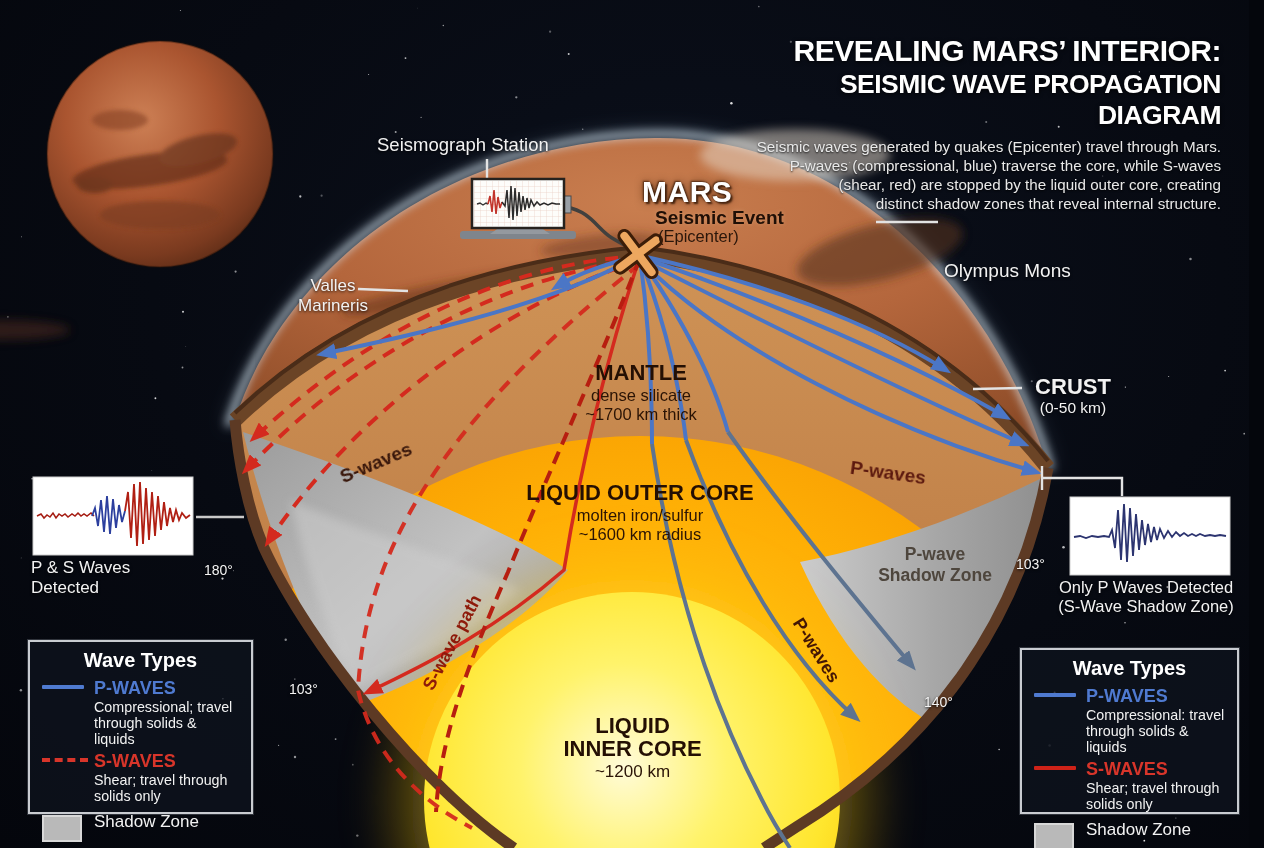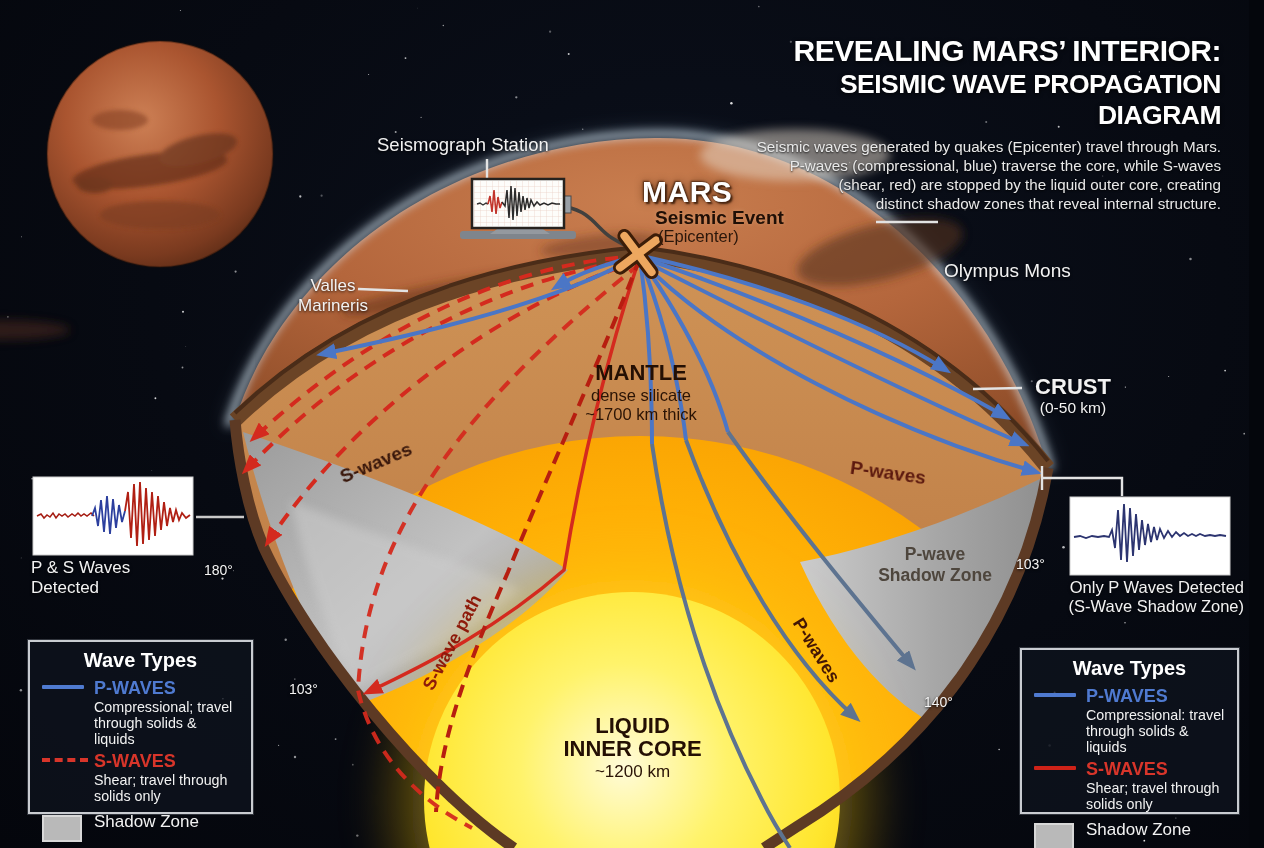--- a/index.html
+++ b/index.html
@@ -33,21 +33,21 @@
   .innercore-label{left:540px;top:714px;width:185px;}
   .innercore-label .layer-name{line-height:1.05;}
   .angle{font-size:14px;color:#f4f4f4;text-shadow:0 1px 3px #000;}
   .swave-label{left:338px;top:452px;font-size:19px;font-weight:bold;color:#38160a;transform:rotate(-23deg);}
   .pwave-up-label{left:850px;top:462px;font-size:19px;font-weight:bold;color:#5c190e;transform:rotate(8deg);}
   .pwave-low-label{left:780px;top:640px;font-size:18px;font-weight:bold;color:#431605;transform:rotate(58deg);}
   .swavepath-label{left:400px;top:632px;font-size:18px;font-weight:bold;color:#8e1a0a;transform:rotate(-62deg);}
   .pshadow-label{left:855px;top:544px;width:160px;text-align:center;font-size:17.5px;font-weight:bold;color:#4e463d;line-height:1.18;}
   .det-caption{font-size:17px;}
   .det-left-cap{left:31px;top:558px;width:170px;}
-  .det-right-cap{left:1048px;top:578px;width:196px;text-align:right;font-size:16.5px;line-height:1.18;}
+  .det-right-cap{left:1048px;top:578px;width:196px;text-align:center;font-size:16.5px;line-height:1.18;}
 
   .legend{background:rgba(14,19,30,.78);border:2px solid #c9ccd1;box-shadow:0 0 0 1px #30343c;padding:7px 12px 9px 12px;box-sizing:border-box;}
   .legend-left{left:28px;top:640px;width:225px;height:174px;}
   .legend-right{left:1020px;top:648px;width:219px;height:166px;}
   .legend-title{text-align:center;font-size:20px;font-weight:bold;color:#fff;margin-bottom:6px;}
   .legend-row{display:flex;align-items:flex-start;margin-bottom:4px;}
   .legend-sw{width:52px;flex:0 0 52px;padding-top:7px;}
   .sw-line-p{width:42px;height:4px;background:#4f7ad0;border-radius:1px;}
   .sw-line-s-dash{width:46px;border-top:4px dashed #d8352a;}
   .sw-line-s-solid{width:42px;height:4px;background:#cf2218;border-radius:1px;}
@@ -419,20 +419,25 @@
   <div class="crust-name white">CRUST</div>
   <div class="crust-detail white">(0-50 km)</div>
 </div>
 
 <div class="mantle-label ctr">
   <div class="layer-name">MANTLE</div>
   <div class="layer-detail">dense silicate</div>
   <div class="layer-detail">~1700 km thick</div>
 </div>
 
+<div class="outercore-label ctr">
+  <div class="layer-name">LIQUID OUTER CORE</div>
+  <div class="layer-detail">molten iron/sulfur</div>
+  <div class="layer-detail">~1600 km radius</div>
+</div>
 
 <div class="innercore-label ctr">
   <div class="layer-name">LIQUID</div>
   <div class="layer-name">INNER CORE</div>
   <div class="layer-detail" style="font-size:17px;margin-top:2px;">~1200 km</div>
 </div>
 
 <div class="swave-label rot">S-waves</div>
 <div class="pwave-up-label rot">P-waves</div>
 <div class="pwave-low-label rot">P-waves</div>

